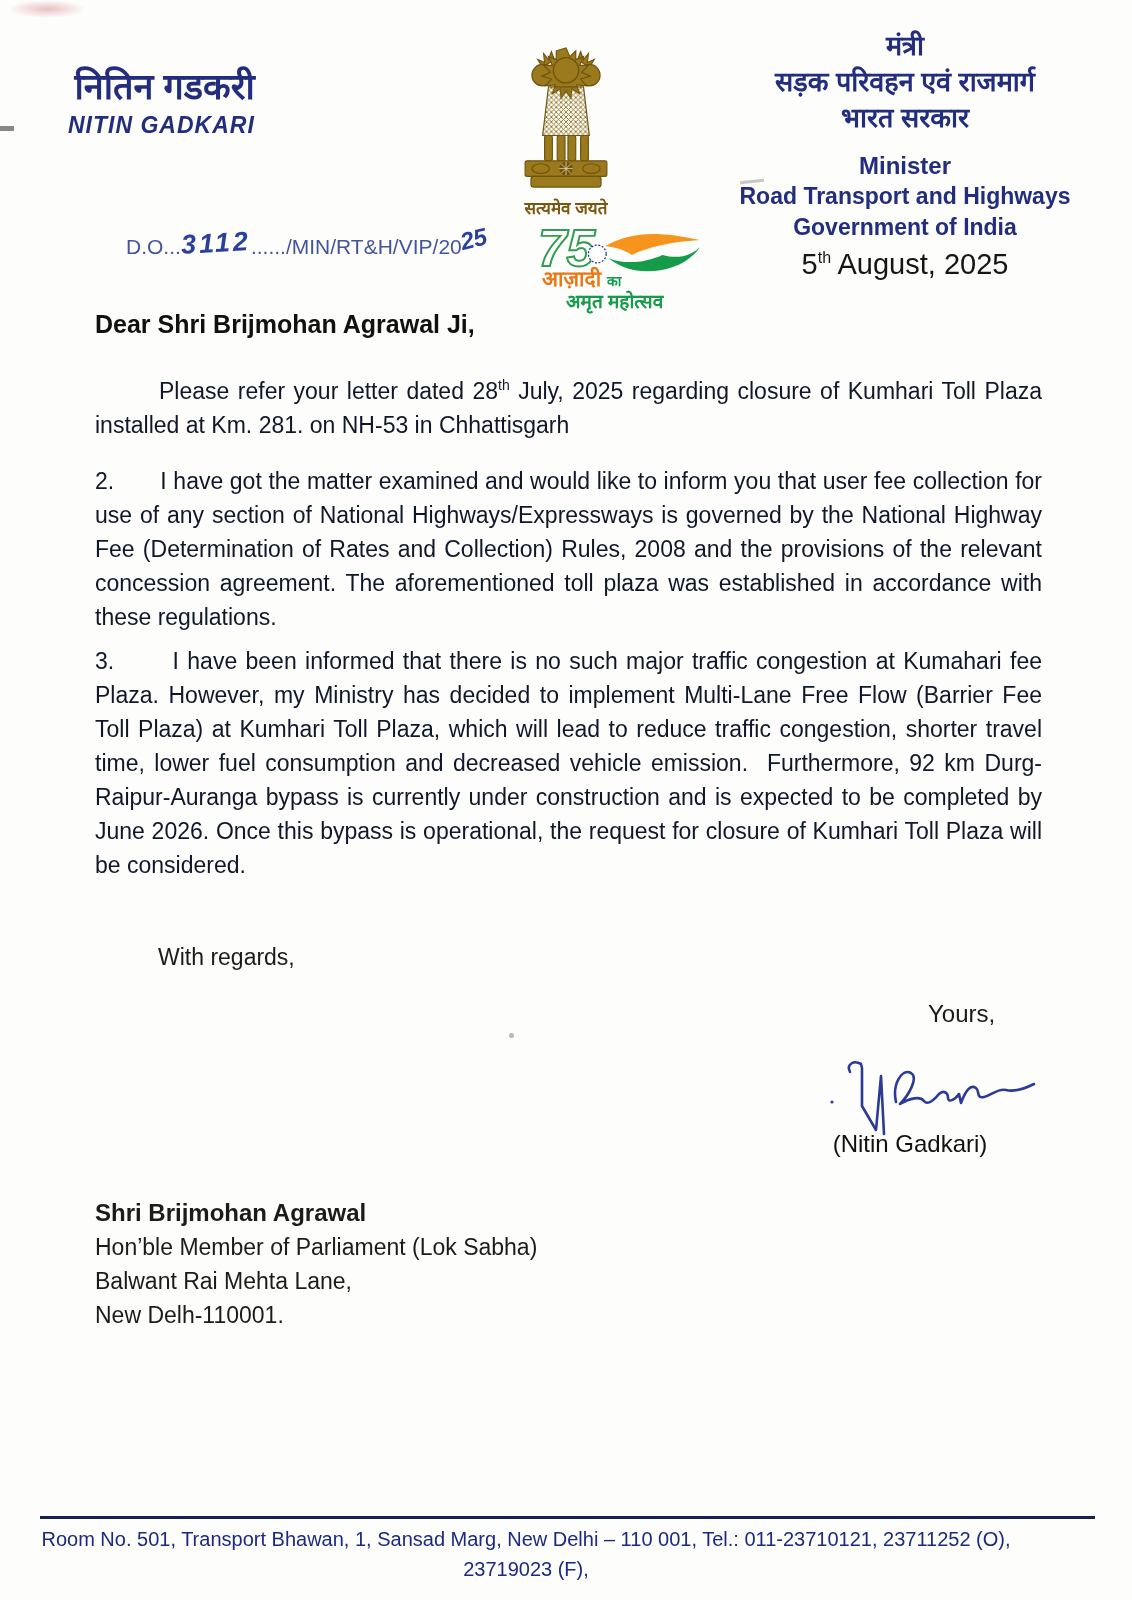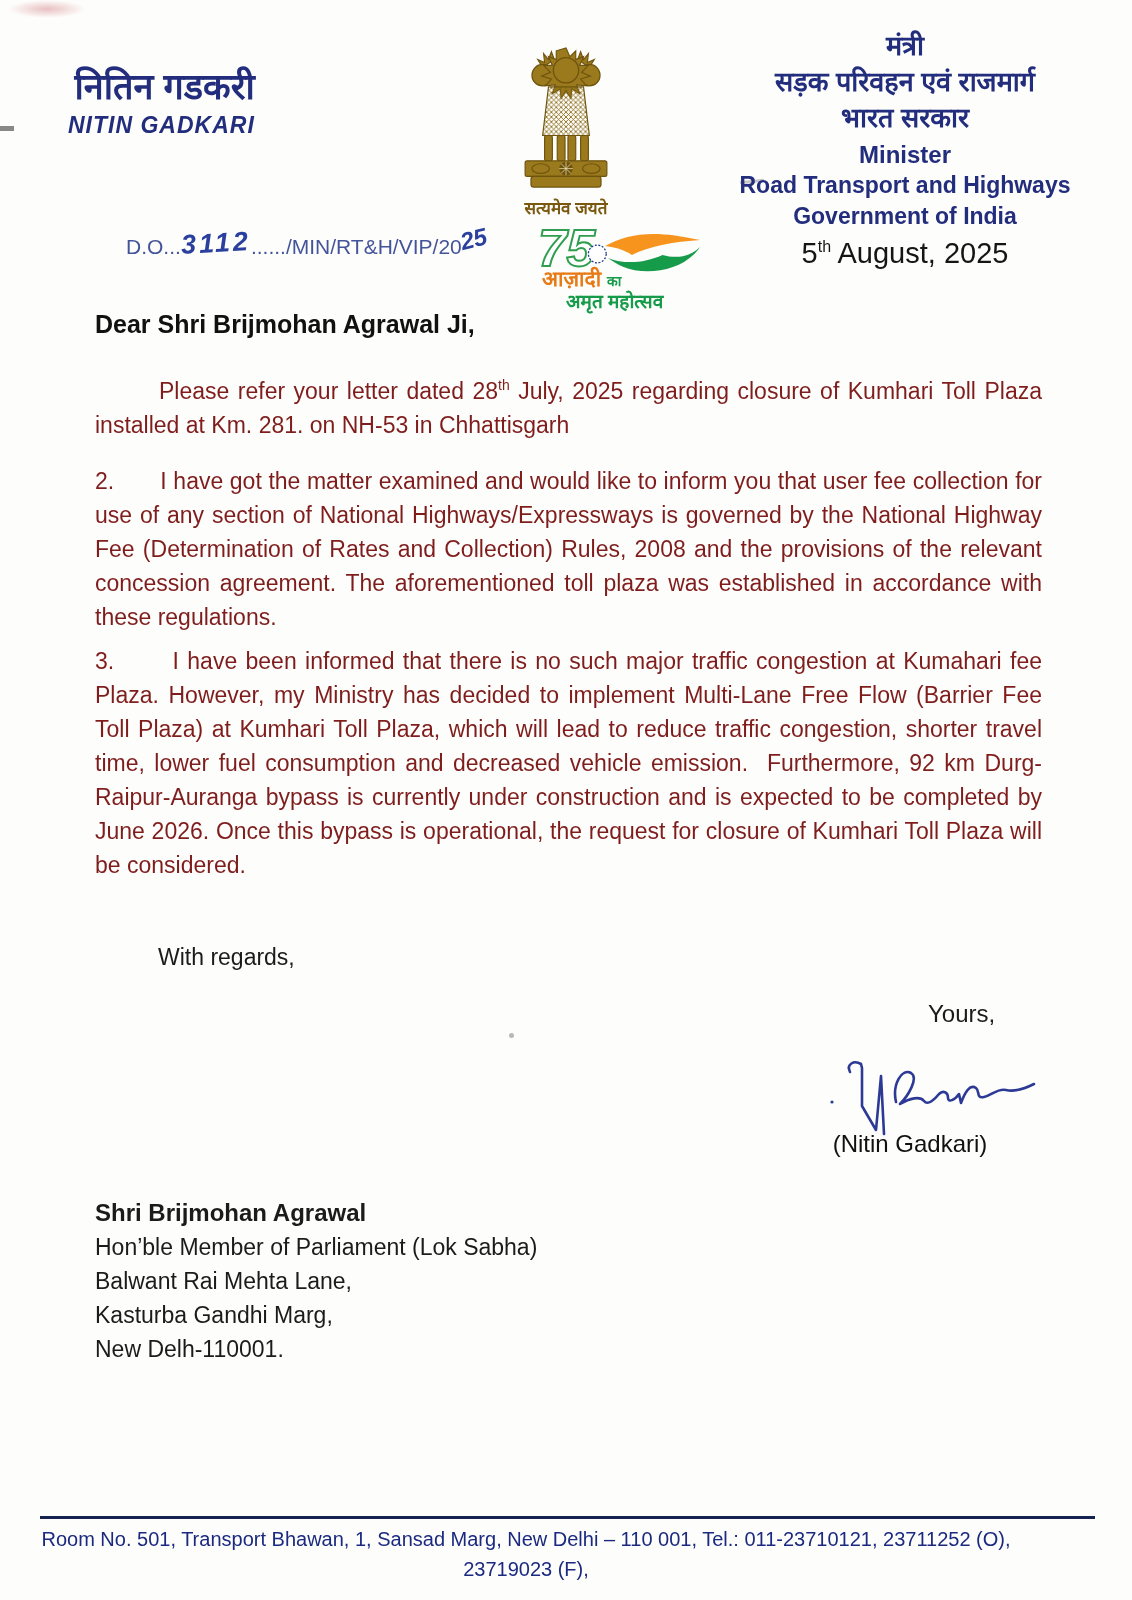--- a/index.html
+++ b/index.html
@@ -19,34 +19,34 @@
   .emblem-motto { font-size:17px; font-weight:bold; color:#7a5810; margin-top:2px; }
 
   .azadi-block { position:absolute; left:500px; top:220px; width:180px;margin-left:36px; }
   .azadi-line1 { position:absolute; left:6px; top:44px; font-size:21px; font-weight:bold; color:#e87a15; white-space:nowrap; }
   .azadi-line1 .ka { font-size:14px; color:#169b4a; }
   .azadi-line2 { position:absolute; left:30px; top:68px; font-size:19px; font-weight:bold; color:#169b4a; white-space:nowrap; }
 
   .minister-block { position:absolute; left:738px; top:28px; width:334px; text-align:center; color:#232d7d; }
   .m-hi { font-size:27px; font-weight:bold; line-height:36px; }
   .m-en { font-size:23px; font-weight:bold; line-height:31px; }
-  .m-en.title { font-size:24px; margin-top:3px; }
+  .m-en.title { font-size:24px; margin-top:14px; }
   .m-date { font-size:29px; font-weight:normal; color:#151515; margin-top:5px; }
   .m-date sup { font-size:16px; }
 
   
   .do-line { position:absolute; left:126px; top:230px; font-size:21px; color:#44549a; white-space:nowrap; }
   .do-hand { display:inline-block; font-size:27px; font-style:italic; font-weight:600; color:#2b3f9e;
              letter-spacing:3px; transform:rotate(-3deg) translateY(-2px); }
   .do-hand.year { font-size:24px; letter-spacing:0; transform:rotate(-14deg) translateY(-7px); }
 
   
   .salutation { position:absolute; left:95px; top:310px; font-size:25px; font-weight:bold; color:#111; }
   .para { position:absolute; left:95px; width:947px; font-size:23px; line-height:34px;
-          text-align:justify; color:#7f1d1d; }
+          text-align:justify; color:#0f172a; }
   .para sup { font-size:14px; }
   #para1 { top:368px; text-indent:64px; }
   #para2 { top:464px; }
   #para3 { top:644px; }
   .regards { position:absolute; left:158px; top:944px; font-size:23px; }
   .yours  { position:absolute; left:928px; top:1000px; font-size:24px; }
   .signature-wrap { position:absolute; left:828px; top:1046px; width:210px; height:92px; }
   .sig-name { position:absolute; left:802px; top:1130px; width:216px; text-align:center;
               font-size:24px; font-weight:normal; color:#111; white-space:nowrap; }
 
@@ -163,21 +163,20 @@
         <path d="M 68 56 C 64 38, 74 22, 83 27 C 91 32, 80 50, 72 58 C 82 52, 92 50, 96 55 C 100 60, 107 53, 111 48 C 115 44, 120 46, 120 52 C 120 57, 127 54, 131 48 L 133 57 C 137 46, 142 38, 148 42 C 152 45, 148 53, 156 51 C 164 49, 170 42, 178 44 C 186 46, 198 42, 206 38"></path>
       </g>
     </svg>
   </div>
   <div class="sig-name">(Nitin Gadkari)</div>
 
   <div class="addressee">
     <div class="addr-name">Shri Brijmohan Agrawal</div>
     <div>Hon’ble Member of Parliament (Lok Sabha)</div>
     <div>Balwant Rai Mehta Lane,</div>
-    <div>Kasturba Gandhi Marg,</div>
     <div>New Delh-110001.</div>
   </div>
 
   <div class="footer-rule"></div>
   <div class="footer-text">
     <div>Room No. 501, Transport Bhawan, 1, Sansad Marg, New Delhi – 110 001, Tel.: 011-23710121, 23711252 (O), 23719023 (F),</div>
   </div>
 
 </div>
 

